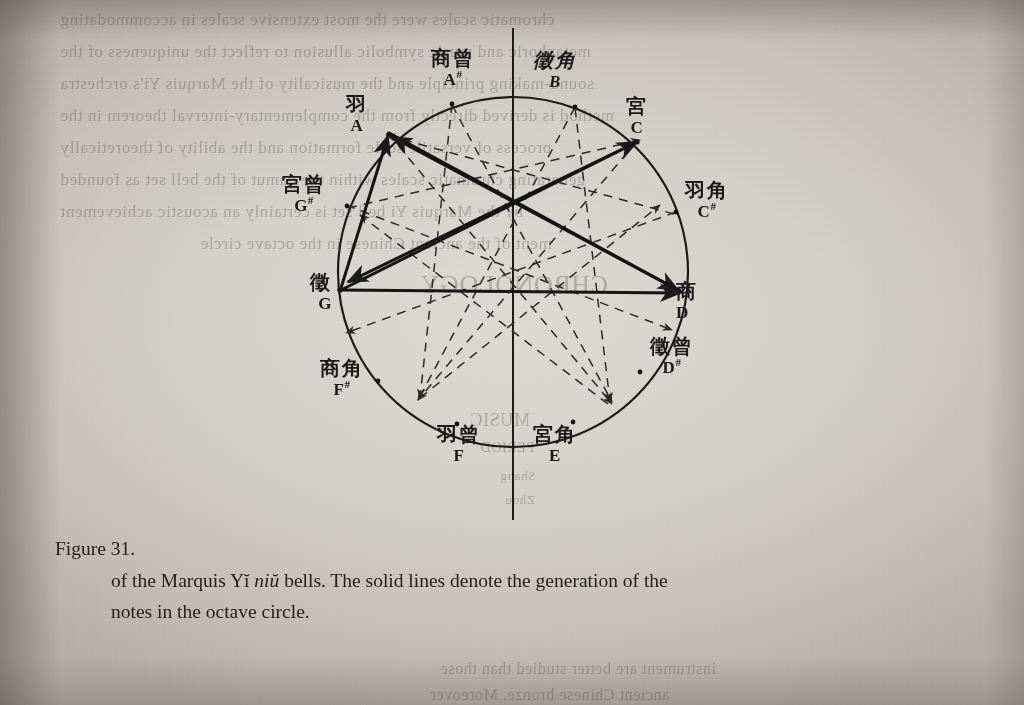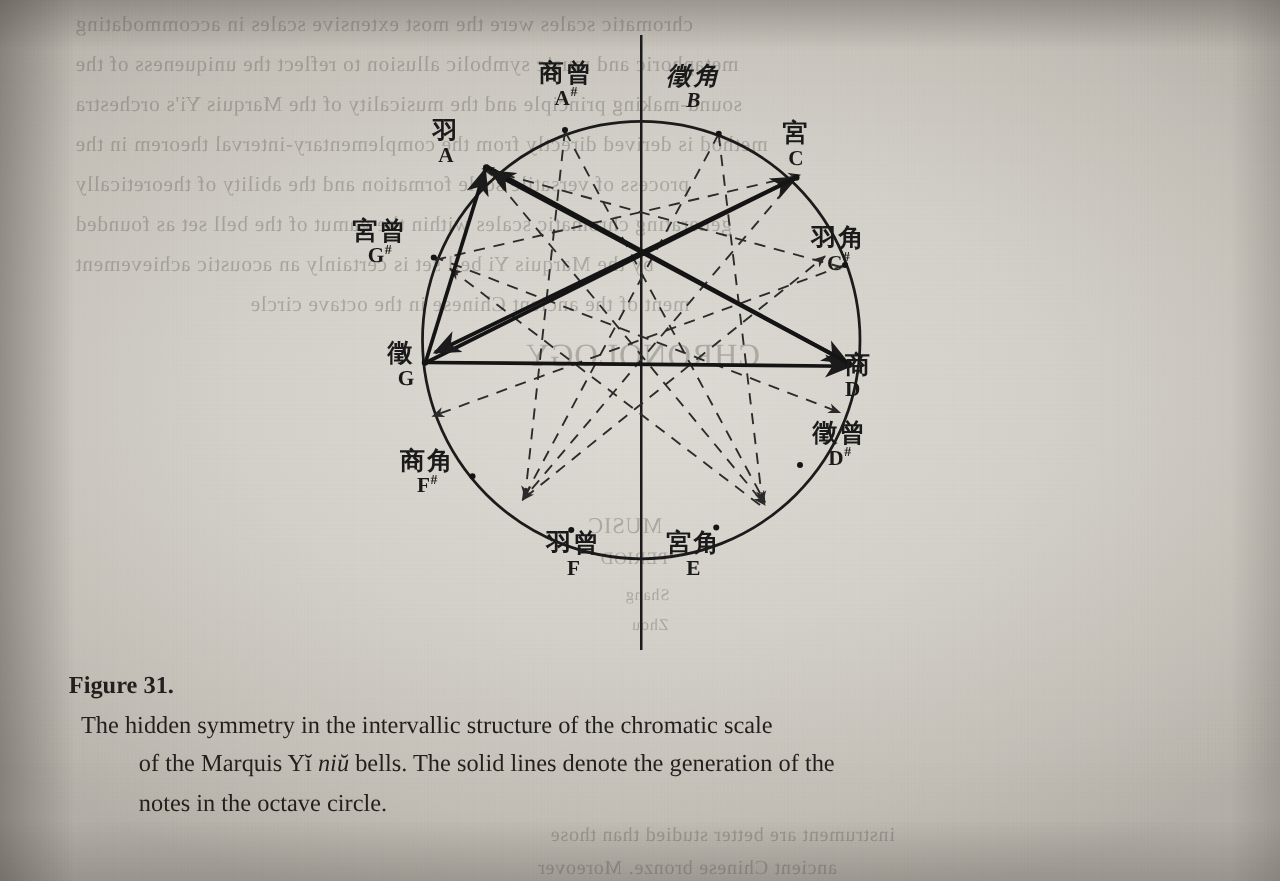--- a/index.html
+++ b/index.html
@@ -117,21 +117,21 @@
     position: absolute;
     left: 55px;
     top: 533px;
     width: 915px;
     color: #221f1c;
     font-family: "Liberation Serif", serif;
     font-size: 19.5px;
     line-height: 1.62;
   }
   #caption .figno {
-    font-weight: bold;
+    font-weight: normal;
     margin-top: 16px;
   }
   #caption .capbody {
   }
   .cap-line { display: block; }
   .cap-indent { display: inline-block; width: 56px; }
   .it { font-style: italic; margin-top: 39px; }
 </style>
 </head>
 <body>
@@ -222,21 +222,21 @@
     <div class="lbl" style="left:520px; top:50px; width:70px;font-style:italic;">
       <span class="cn">徵角</span>
       <span class="pitch"><span>B</span><sup></sup></span>
     </div>
 
     <div class="lbl" style="left:608px; top:96px; width:58px;">
       <span class="cn">宮</span>
       <span class="pitch"><span>C</span><sup></sup></span>
     </div>
 
-    <div class="lbl" style="left:636px; top:180px; width:70px;">
+    <div class="lbl" style="left:672px; top:180px; width:70px;">
       <span class="cn">羽角</span>
       <span class="pitch"><span>C</span><sup>#</sup></span>
     </div>
 
     <div class="lbl" style="left:676px; top:281px; width:46px; text-align:left;">
       <span class="cn">商</span>
       <span class="pitch"><span>D</span><sup></sup></span>
     </div>
 
     <div class="lbl" style="left:636px; top:336px; width:72px;">
@@ -271,21 +271,20 @@
 
     <div class="lbl" style="left:332px; top:94px; width:50px;">
       <span class="cn">羽</span>
       <span class="pitch"><span>A</span><sup></sup></span>
     </div>
   </div>
 
   <div id="caption">
     <span class="figno">Figure 31.</span>
     <span class="capbody">
-      <span class="cap-line">&nbsp;&nbsp;<span>The hidden symmetry in the intervallic structure of the chromatic scale</span></span>
       <span class="cap-line"><span class="cap-indent"></span><span id="cap2a">of the Marquis Yĭ <span class="it">niŭ</span> bells. The solid lines denote the generation of the</span></span>
       <span class="cap-line"><span class="cap-indent"></span><span>notes in the octave circle.</span></span>
     </span>
   </div>
 
   <div class="edge-shadow-left"></div>
   <div class="edge-shadow-top"></div>
   <div class="edge-shadow-bottom"></div>
   <div class="edge-shadow-right"></div>
 </div>

